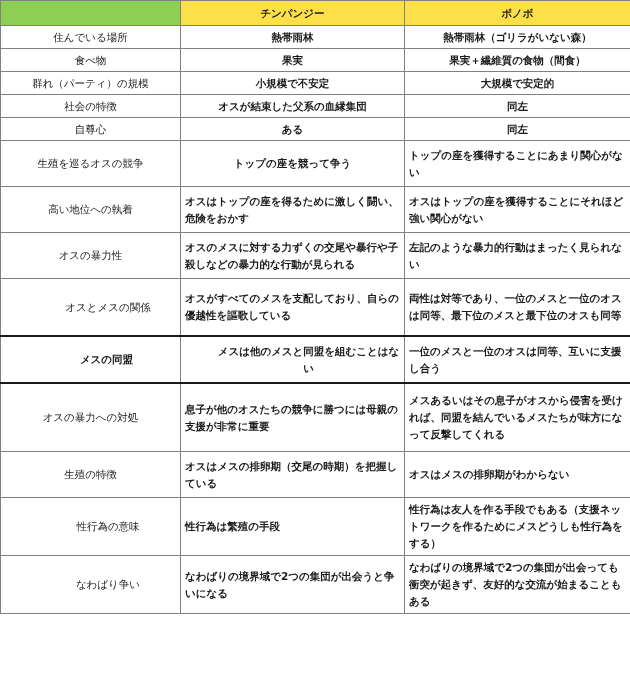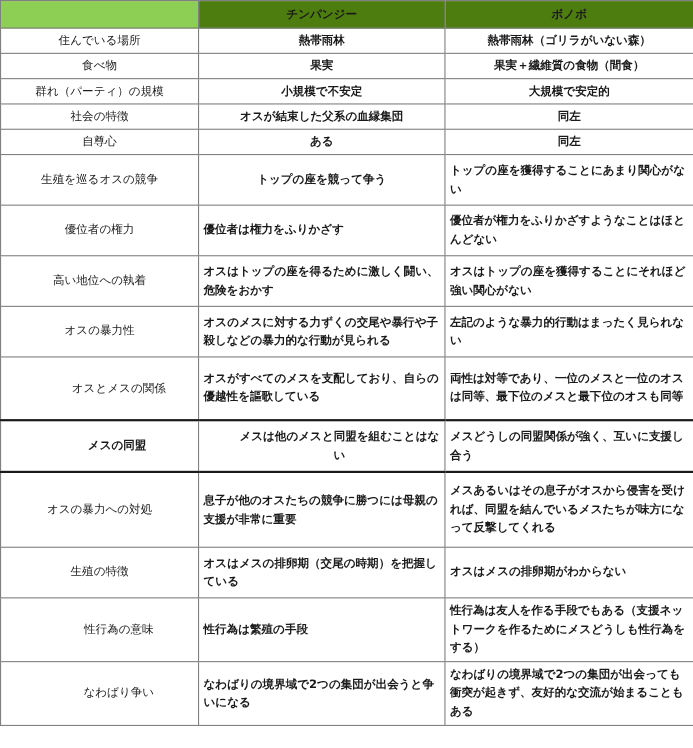--- a/index.html
+++ b/index.html
@@ -33,21 +33,21 @@
   table.comparison td {
     border: 1px solid #808080;
     padding: 2px 4px;
     vertical-align: middle;
     word-break: break-all;
     overflow-wrap: anywhere;
   }
 
   
   thead th {
-    background: #4d7c0f;
+    background: #fde047;
     height: 20px;
     text-align: center;
     font-weight: bold;
     font-size: 10.5px;
     padding: 1px 4px;
     border-color: #6fae3c;
   }
   thead th.head-blank {
     background: #8DCE54;
   }
@@ -123,43 +123,38 @@
         <td class="label-cell">自尊心</td>
         <td class="value-cell">ある</td>
         <td class="value-cell">同左</td>
       </tr>
       <tr class="h2">
         <td class="label-cell">生殖を巡るオスの競争</td>
         <td class="value-cell">トップの座を競って争う</td>
         <td class="value-cell multiline">トップの座を獲得することにあまり関心がない</td>
       </tr>
       <tr class="h2">
-        <td class="label-cell">優位者の権力</td>
-        <td class="value-cell multiline">優位者は権力をふりかざす</td>
-        <td class="value-cell multiline">優位者が権力をふりかざすようなことはほとんどない</td>
-      </tr>
-      <tr class="h2">
         <td class="label-cell">高い地位への執着</td>
         <td class="value-cell multiline">オスはトップの座を得るために激しく闘い、危険をおかす</td>
         <td class="value-cell multiline">オスはトップの座を獲得することにそれほど強い関心がない</td>
       </tr>
       <tr class="h2">
         <td class="label-cell">オスの暴力性</td>
         <td class="value-cell multiline">オスのメスに対する力ずくの交尾や暴行や子殺しなどの暴力的な行動が見られる</td>
         <td class="value-cell multiline">左記のような暴力的行動はまったく見られない</td>
       </tr>
       <tr class="h3">
         <td class="label-cell">オスとメスの関係</td>
         <td class="value-cell multiline">オスがすべてのメスを支配しており、自らの優越性を謳歌している</td>
         <td class="value-cell multiline">両性は対等であり、一位のメスと一位のオスは同等、最下位のメスと最下位のオスも同等</td>
       </tr>
       <tr class="h2 row-bold">
         <td class="label-cell">メスの同盟</td>
         <td class="value-cell">メスは他のメスと同盟を組むことはない</td>
-        <td class="value-cell multiline">メスどうしの同盟関係が強く、互いに支援し合う</td>
+        <td class="value-cell multiline">一位のメスと一位のオスは同等、互いに支援し合う</td>
       </tr>
       <tr class="h4">
         <td class="label-cell">オスの暴力への対処</td>
         <td class="value-cell multiline">息子が他のオスたちの競争に勝つには母親の支援が非常に重要</td>
         <td class="value-cell multiline">メスあるいはその息子がオスから侵害を受ければ、同盟を結んでいるメスたちが味方になって反撃してくれる</td>
       </tr>
       <tr class="h2">
         <td class="label-cell">生殖の特徴</td>
         <td class="value-cell multiline">オスはメスの排卵期（交尾の時期）を把握している</td>
         <td class="value-cell multiline">オスはメスの排卵期がわからない</td>

